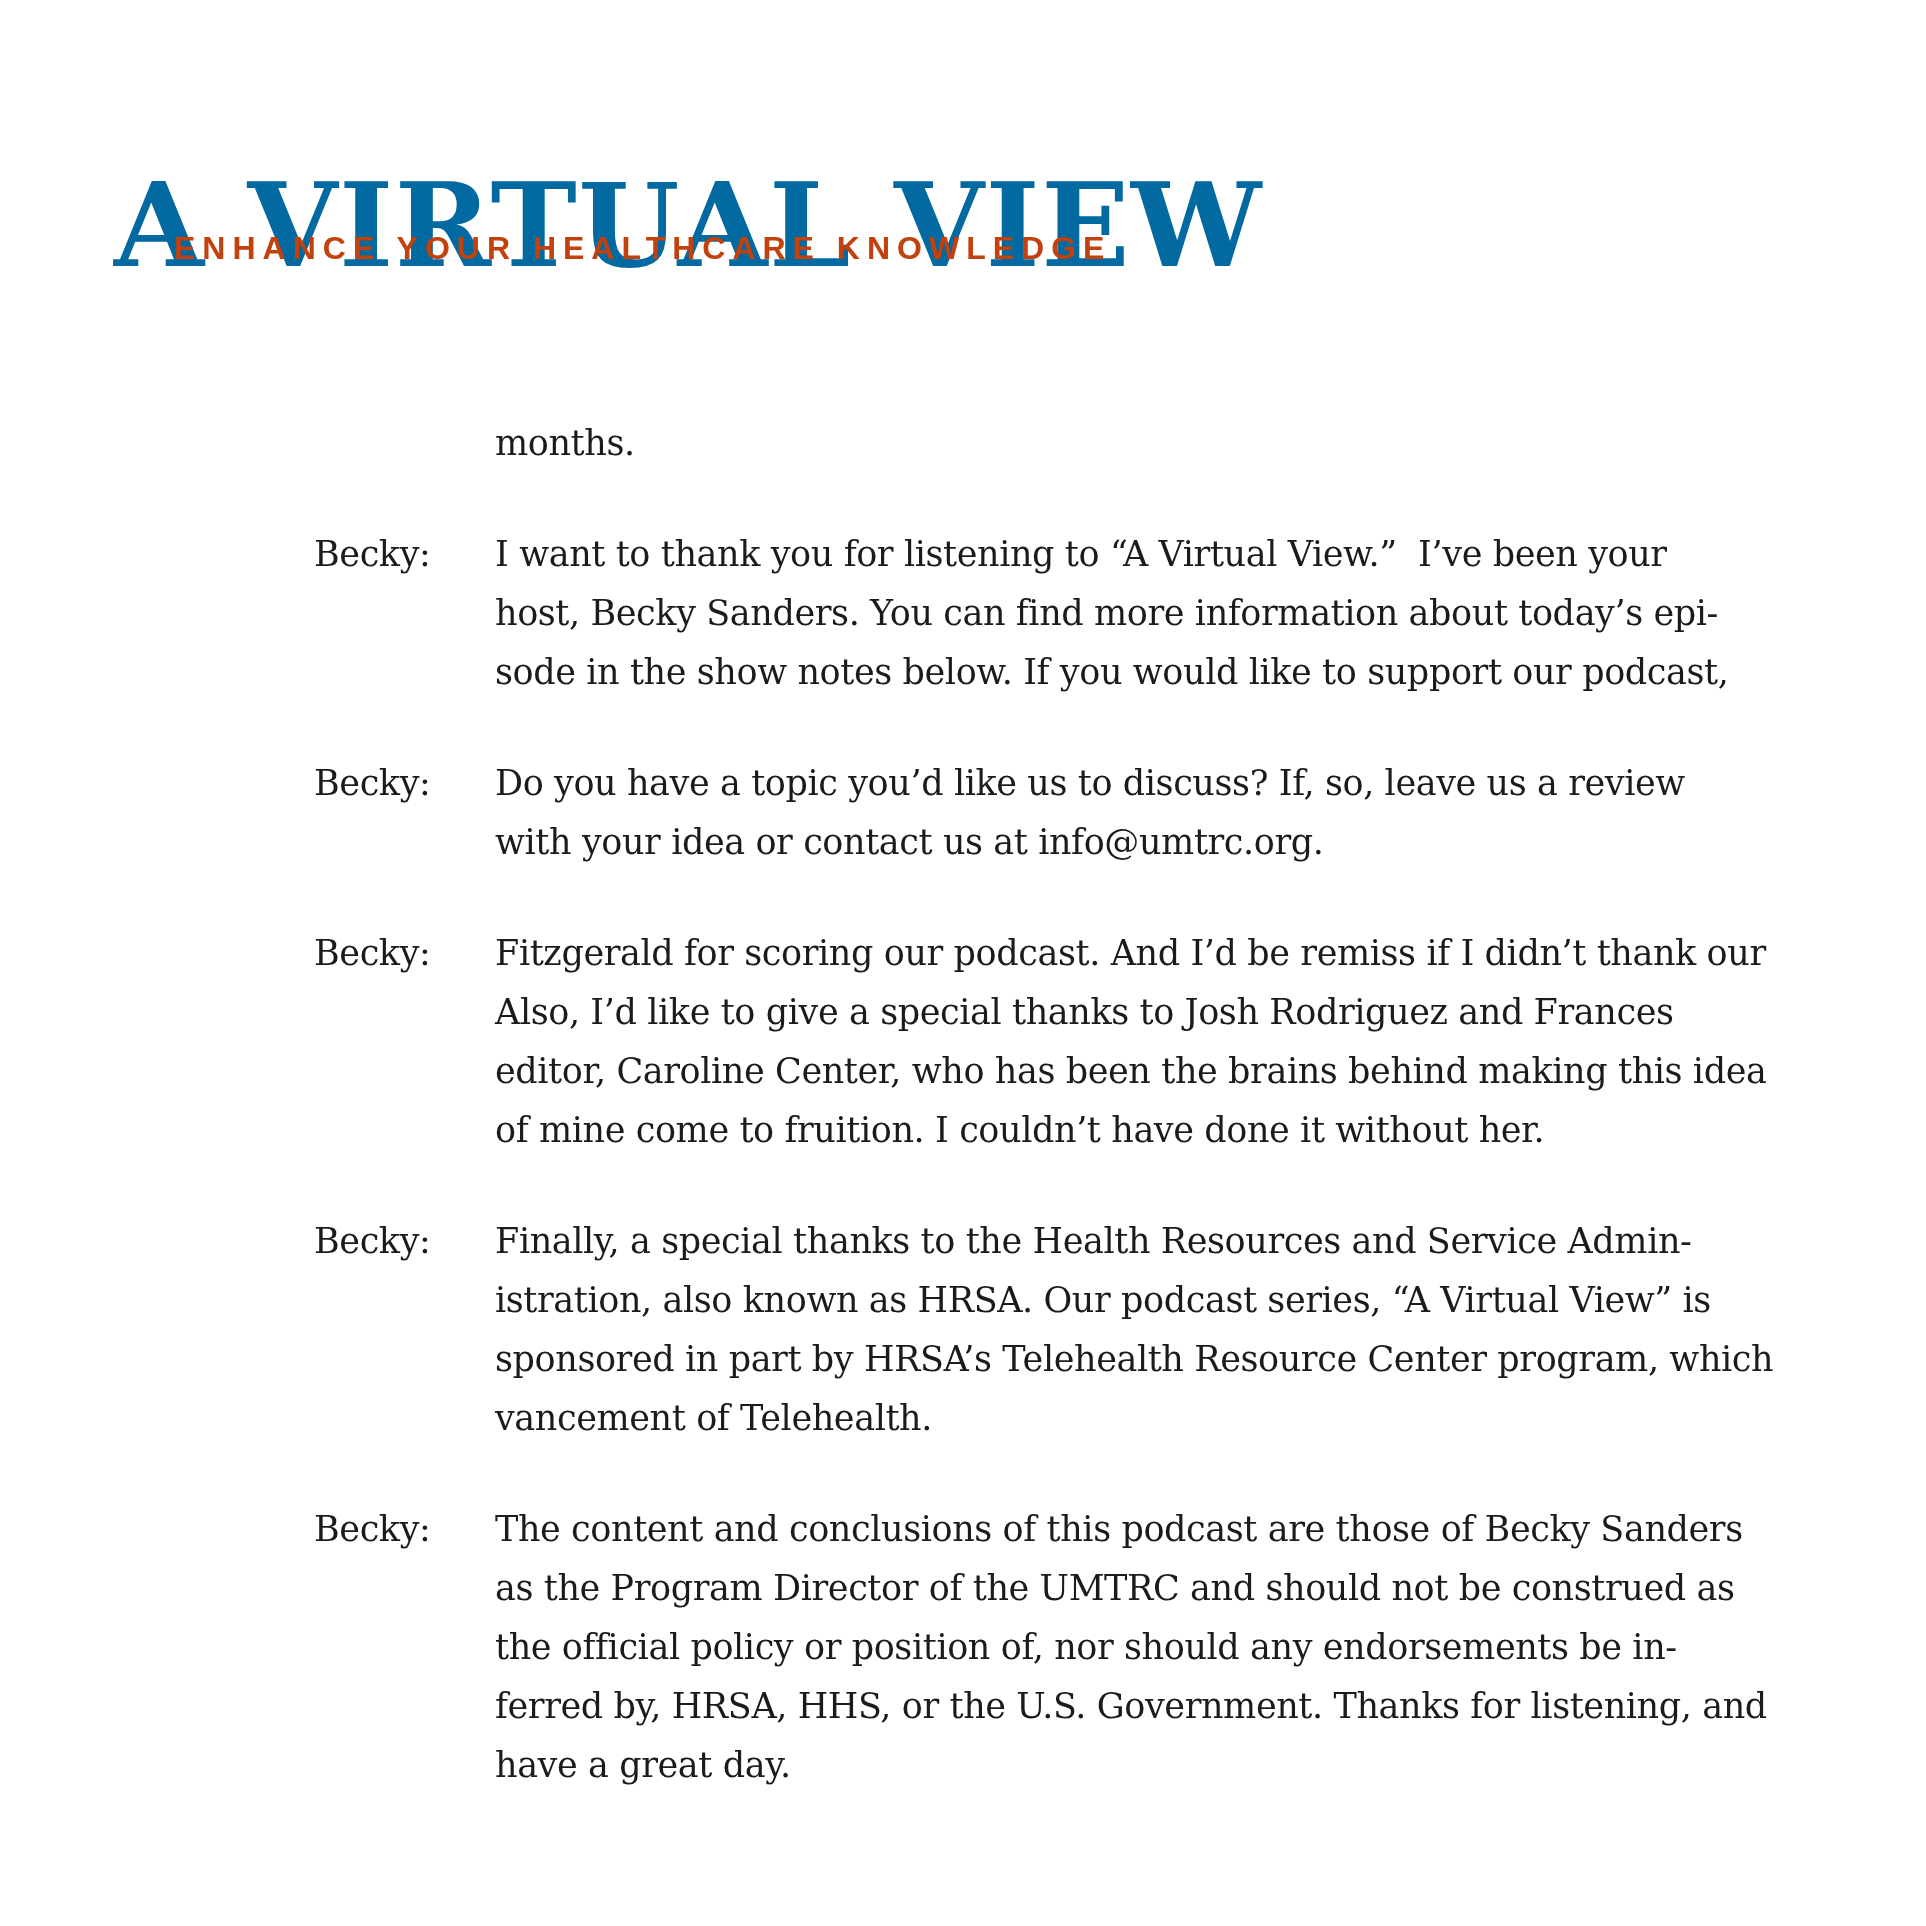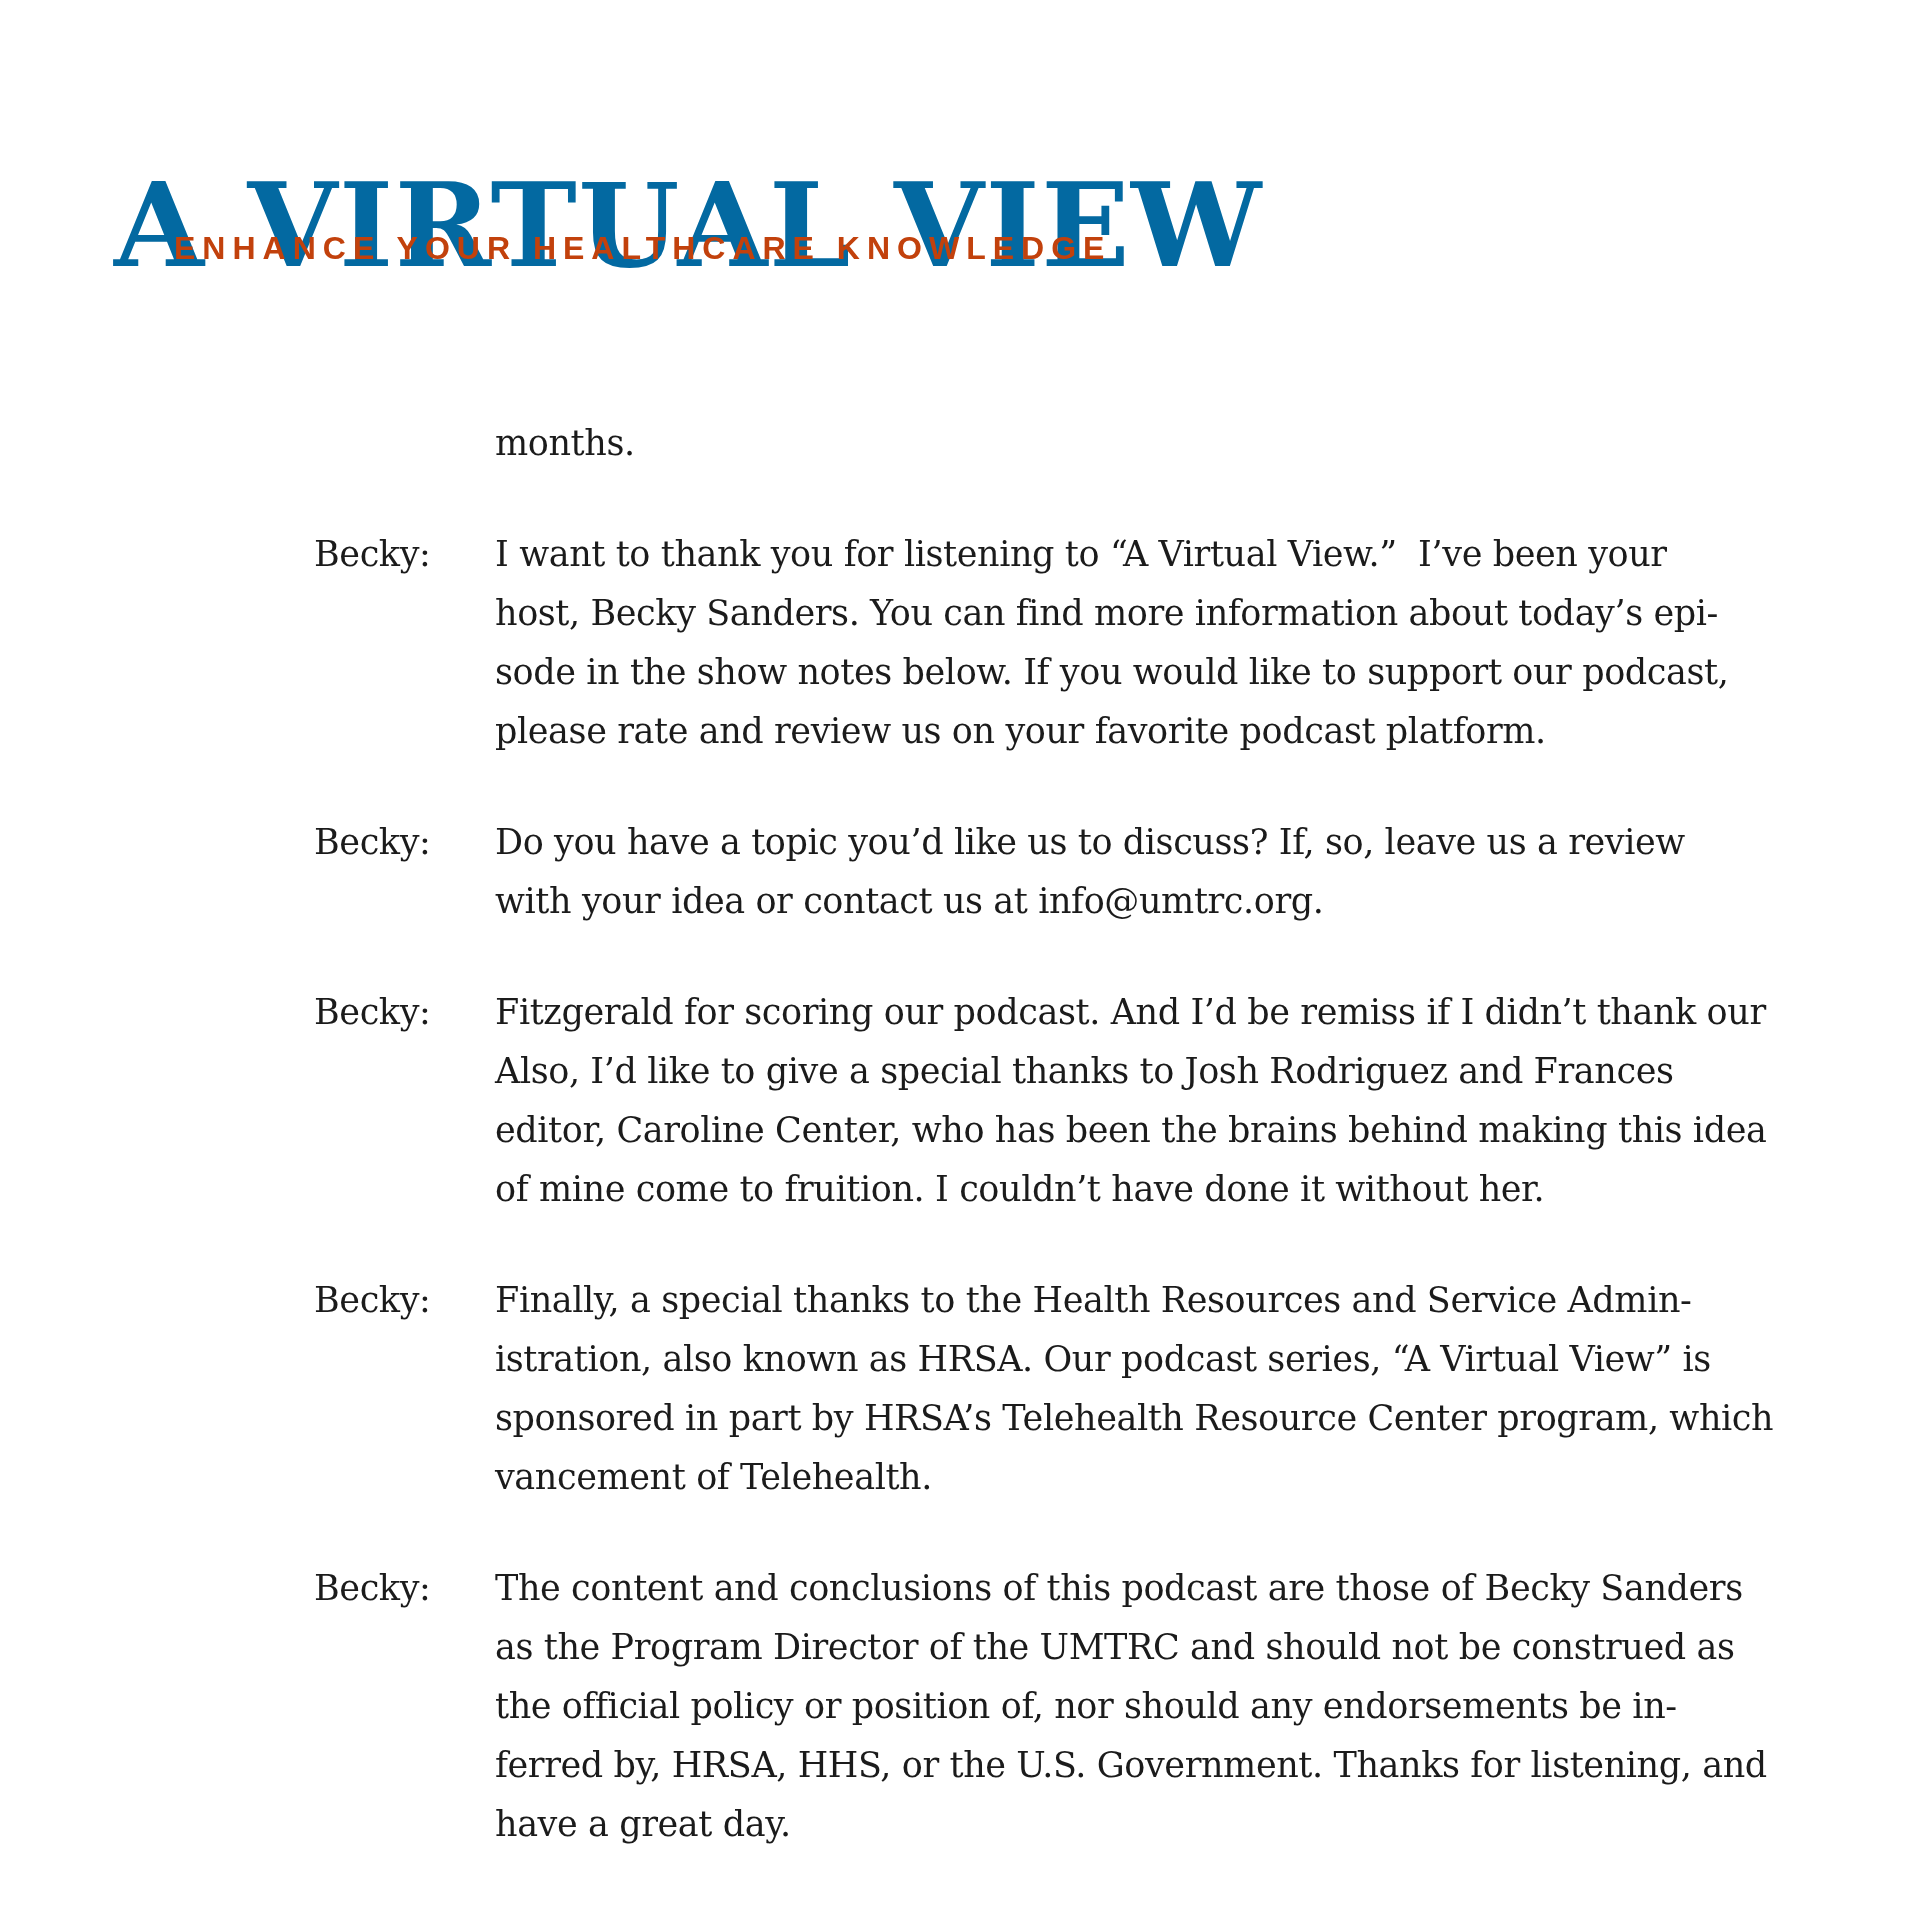--- a/index.html
+++ b/index.html
@@ -56,21 +56,20 @@
       <div class="ptext">
         <div class="line">months.</div>
       </div>
     </div>
     <div class="para">
       <div class="speaker">Becky:</div>
       <div class="ptext">
         <div class="line">I want to thank you for listening to “A Virtual View.”  I’ve been your</div>
         <div class="line">host, Becky Sanders. You can find more information about today’s epi-</div>
         <div class="line">sode in the show notes below. If you would like to support our podcast,</div>
-        <div class="line">please rate and review us on your favorite podcast platform.</div>
       </div>
     </div>
     <div class="para">
       <div class="speaker">Becky:</div>
       <div class="ptext">
         <div class="line">Do you have a topic you’d like us to discuss? If, so, leave us a review</div>
         <div class="line">with your idea or contact us at info@umtrc.org.</div>
       </div>
     </div>
     <div class="para">

